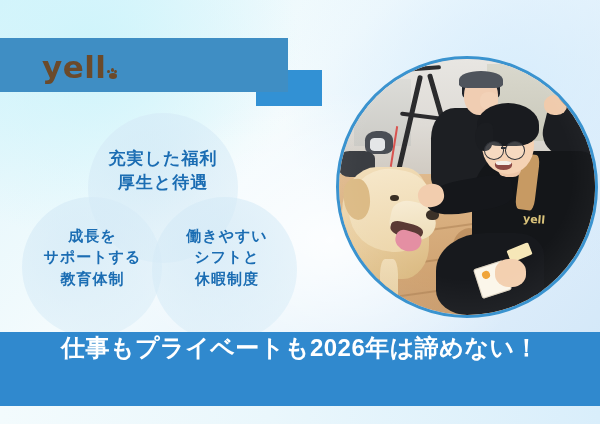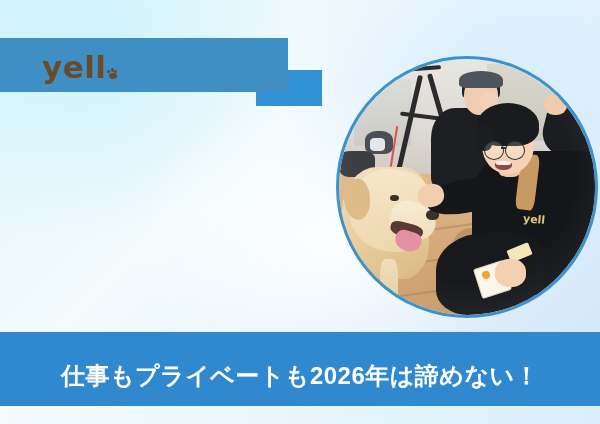--- a/index.html
+++ b/index.html
@@ -390,21 +390,21 @@
   
   .banner {
     position: absolute;
     left: 0;
     top: 332px;
     width: 600px;
     height: 88px;
     background: #3089ce;
     z-index: 7;
     display: flex;
-    align-items: center;
+    align-items: flex-start;
     justify-content: center;
   }
   .banner-text {
     color: #ffffff;
     font-size: 24px;
     font-weight: 700;
     letter-spacing: 0.5px;
     white-space: nowrap;
   }
   .bottom-strip {
@@ -430,20 +430,34 @@
       <span class="paw-icon">
         <span class="pad t1"></span>
         <span class="pad t2"></span>
         <span class="pad t3"></span>
         <span class="pad main"></span>
       </span>
     </div>
   </div>
   <div class="accent-square"></div>
 
+  <div class="bubbles">
+    <div class="bubble bubble-top"></div>
+    <div class="bubble bubble-left"></div>
+    <div class="bubble bubble-right"></div>
+
+    <div class="bubble-text bt-top">充実した福利
+厚生と待遇</div>
+    <div class="bubble-text bt-left">成長を
+サポートする
+教育体制</div>
+    <div class="bubble-text bt-right">働きやすい
+シフトと
+休暇制度</div>
+  </div>
 
   <div class="photo-circle">
     <div class="photo-inner">
       <div class="ph-wall"></div>
       <div class="ph-wall-panel"></div>
       <div class="ph-wall-panel2"></div>
       <div class="ph-floor">
         <div class="plank" style="top:14%"></div>
         <div class="plank" style="top:34%"></div>
         <div class="plank" style="top:56%"></div>

